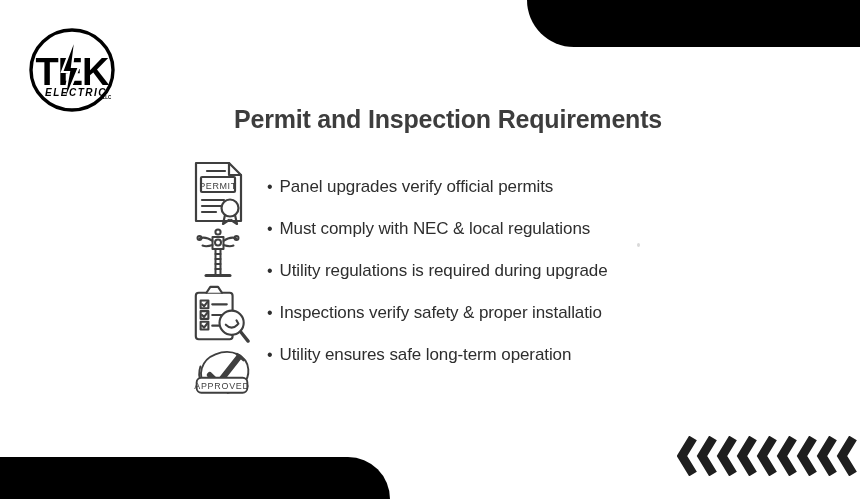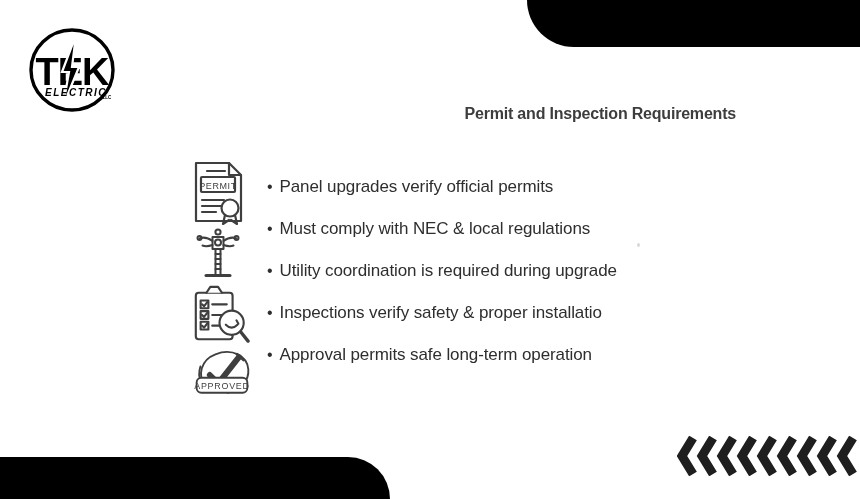--- a/index.html
+++ b/index.html
@@ -23,22 +23,22 @@
   }
   .chevrons{
     position:absolute;left:677px;top:436px;
     width:185px;height:40px;
   }
   
   .logo{position:absolute;left:26px;top:26px;width:92px;height:88px;}
   
   .title{
     position:absolute;left:160px;top:105px;width:576px;
-    text-align:right;
-    font-size:16px;font-weight:700;color:#3d3d3d;
+    text-align:center;
+    font-size:25px;font-weight:700;color:#3d3d3d;
     letter-spacing:-0.2px;
     margin:0;
   }
   
   .icon{position:absolute;}
   .icon-permit{left:190px;top:159px;width:56px;height:66px;}
   .icon-pole{left:196px;top:227px;width:44px;height:54px;}
   .icon-checklist{left:190px;top:285px;width:60px;height:60px;}
   .icon-approved{left:191px;top:347px;width:62px;height:54px;}
   
@@ -155,26 +155,26 @@
   <div class="bullet-row b0">
     <span class="dot">•</span>
     <span>Panel upgrades verify official permits</span>
   </div>
   <div class="bullet-row b1">
     <span class="dot">•</span>
     <span>Must comply with NEC &amp; local regulations</span>
   </div>
   <div class="bullet-row b2">
     <span class="dot">•</span>
-    <span>Utility coordination is required during upgrade</span>
+    <span>Utility regulations is required during upgrade</span>
   </div>
   <div class="bullet-row b3">
     <span class="dot">•</span>
     <span>Inspections verify safety &amp; proper installatio</span>
   </div>
   <div class="bullet-row b4">
     <span class="dot">•</span>
-    <span>Approval permits safe long-term operation</span>
+    <span>Utility ensures safe long-term operation</span>
   </div>
 
   <div class="stray-mark"></div>
 
 </div>
 
 </body></html>

